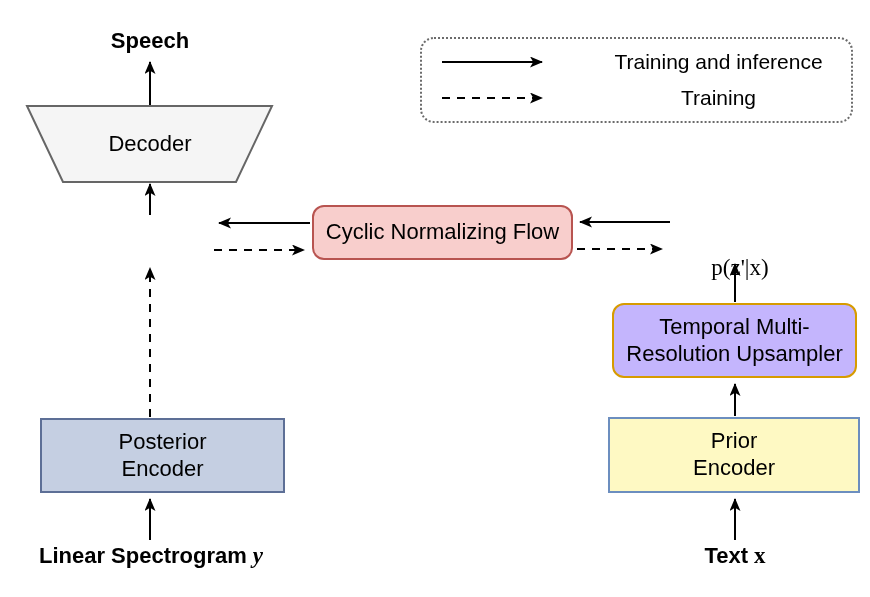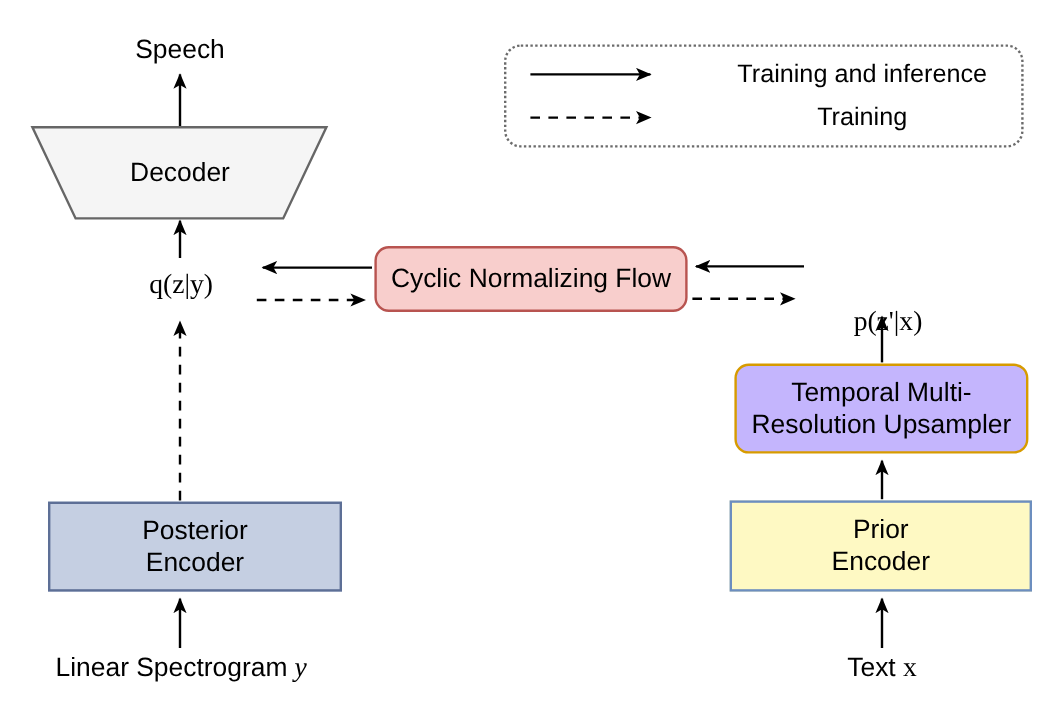--- a/index.html
+++ b/index.html
@@ -26,21 +26,21 @@
     background:#c5cfe2; border:2px solid #5d6f96;
   }
   .node-prior {
     left:608px; top:417px; width:252px; height:76px;
     background:#fef9c3; border:2px solid #6c8ebf;
   }
   .decoder-text {
     position:absolute; left:60px; top:131px; width:180px;
     text-align:center; font-size:22px;
   }
-  .lbl { position:absolute; font-size:22px; text-align:center; }
+  .lbl { position:absolute; font-size:22px; text-align:center;font-weight:bold; }
   .lbl-speech { left:90px;  top:28px;  width:120px; }
   .lbl-spectrogram { left:20px; top:543px; width:262px; }
   .lbl-textx { left:675px; top:543px; width:120px; }
   .math {
     position:absolute; text-align:center;
     font-family:"Liberation Serif", serif; font-size:23px;
   }
   .math-q { left:101px; top:224px; width:100px; }
   .math-p { left:685px; top:223px; width:110px;margin-top:32px; }
   .sym { font-family:"Liberation Serif", serif; font-size:23px; margin-left:6px; }
@@ -79,21 +79,20 @@
     <line x1="670" y1="222" x2="580" y2="222" stroke="#000" stroke-width="2" marker-end="url(#ah)"></line>
     <line x1="577" y1="249" x2="662" y2="249" stroke="#000" stroke-width="2" stroke-dasharray="8 7" marker-end="url(#ah)"></line>
 
     <line x1="735" y1="302" x2="735" y2="264" stroke="#000" stroke-width="2" marker-end="url(#ah)"></line>
     <line x1="735" y1="416" x2="735" y2="384" stroke="#000" stroke-width="2" marker-end="url(#ah)"></line>
     <line x1="735" y1="540" x2="735" y2="499" stroke="#000" stroke-width="2" marker-end="url(#ah)"></line>
   </svg>
 
   <div class="lbl lbl-speech">Speech</div>
   <div class="decoder-text">Decoder</div>
-  <div class="math math-q">q(z|y)</div>
   <div class="math math-p">p(z'|x)</div>
 
   <div class="legend">
     <div class="legend-row">
       <svg class="legend-arrow" viewBox="0 0 112 14">
         <defs>
           <marker id="ahl1" markerUnits="userSpaceOnUse" markerWidth="14" markerHeight="12" refX="12" refY="5.5" orient="auto">
             <path d="M0,0 L13,5.5 L0,11 L3.2,5.5 Z" fill="#000000"></path>
           </marker>
         </defs>

